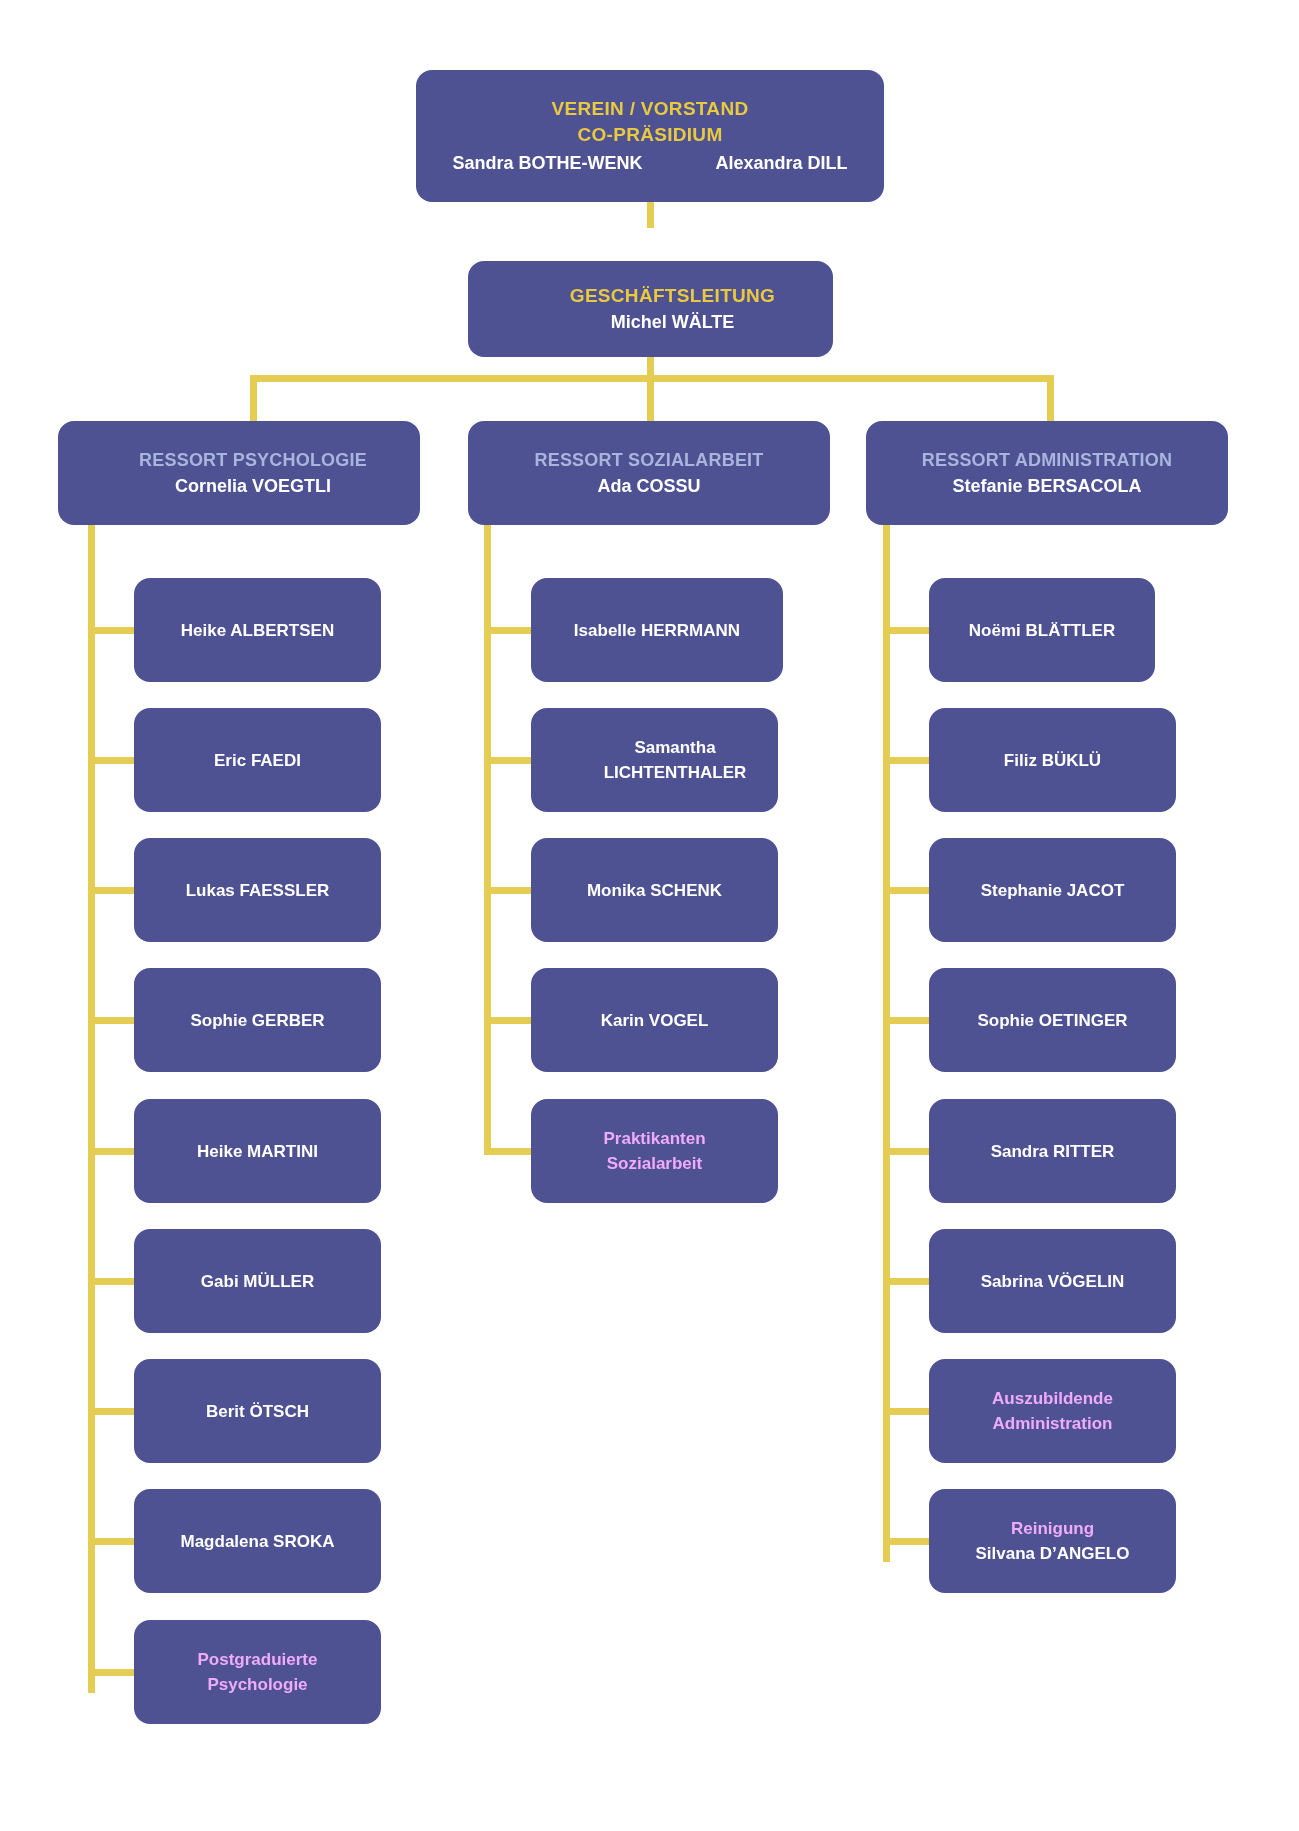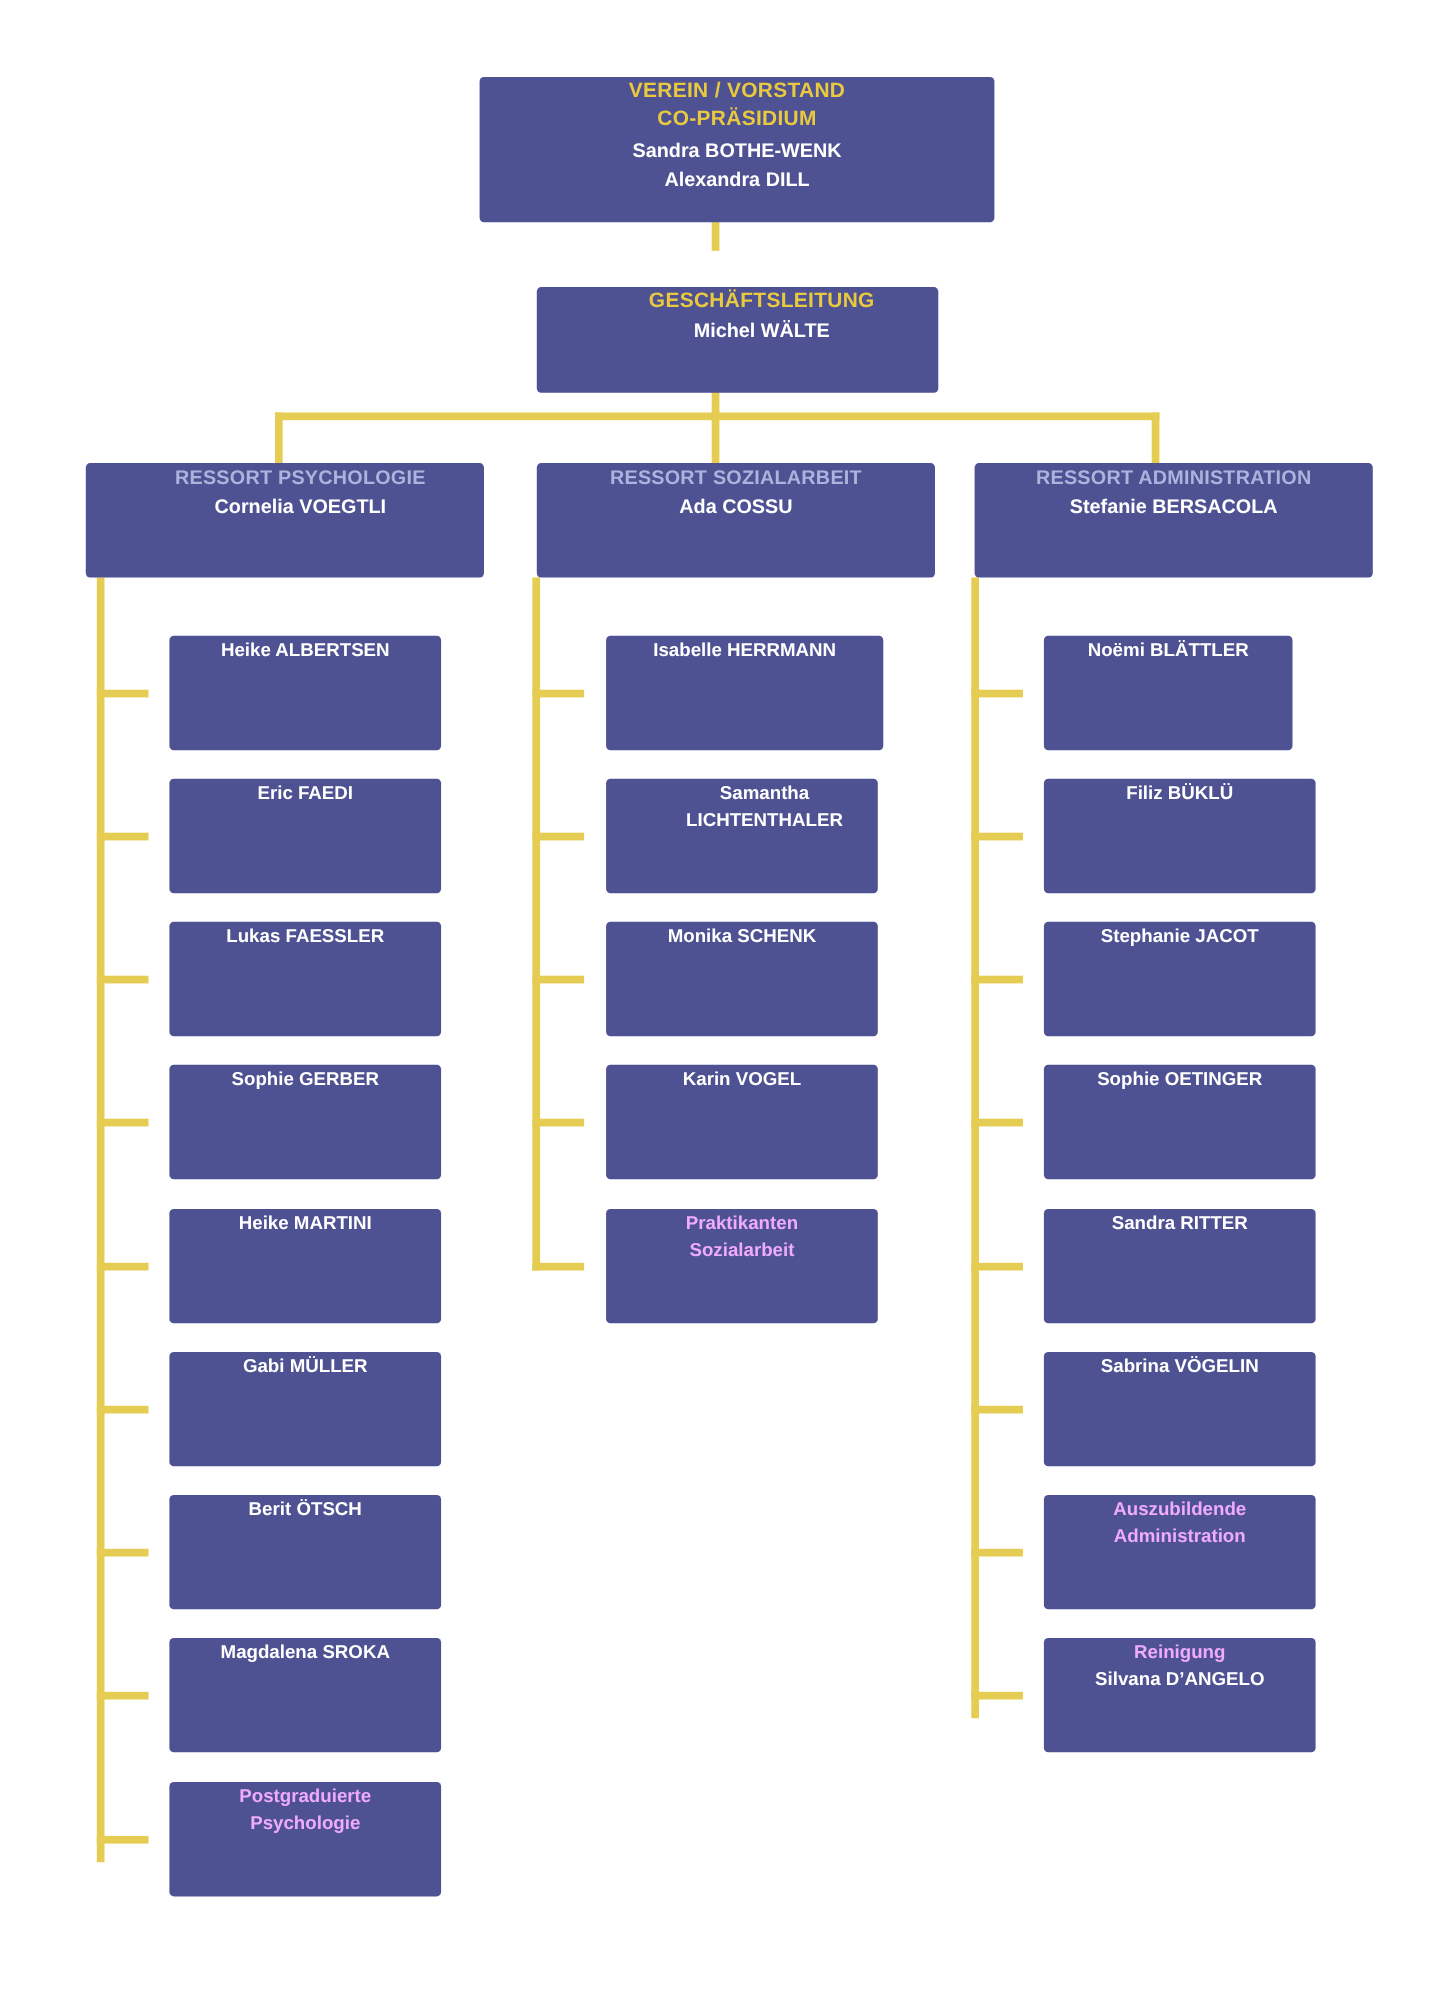--- a/index.html
+++ b/index.html
@@ -8,29 +8,28 @@
     background:#ffffff;
     font-family:"Liberation Sans", sans-serif;
     position:relative;
     overflow:hidden;
   }
   #stage{position:absolute;left:0;top:0;width:1299px;height:1831px;}
 
   .box{
     position:absolute;
     background:#4e5292;
-    border-radius:4px;
+    border-radius:16px;
     box-sizing:border-box;
     display:flex;
     flex-direction:column;
     align-items:center;
-    justify-content:flex-start;
+    justify-content:center;
     text-align:center;
     z-index:3;
-    margin-left:20px;
   }
   .ttl-yellow{
     color:#e8c93f;
     font-weight:bold;
     font-size:19px;
     line-height:26px;
     letter-spacing:.3px;
   }
   .ttl-light{
     color:#a9b5dc;
@@ -52,21 +51,20 @@
     line-height:25px;
   }
   .lbl-light{
     color:#f0abfc;
     font-weight:bold;
     font-size:17px;
     line-height:25px;
   }
   .duo{
     display:flex;
-    flex-direction:column;
     width:100%;
     justify-content:space-around;
     align-items:center;
   }
   .duo > span{flex:0 0 auto;}
 
   .conn{position:absolute;background:#e5cc52;z-index:1;}
 </style>
 </head>
 <body>

